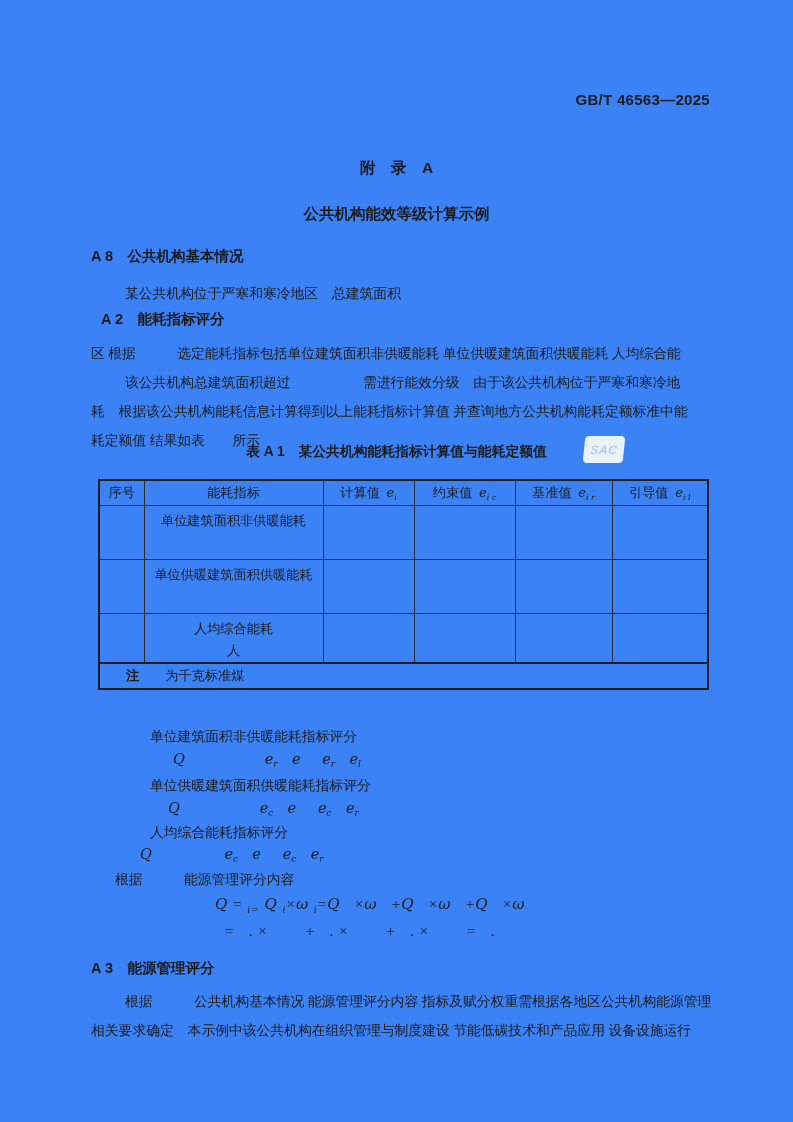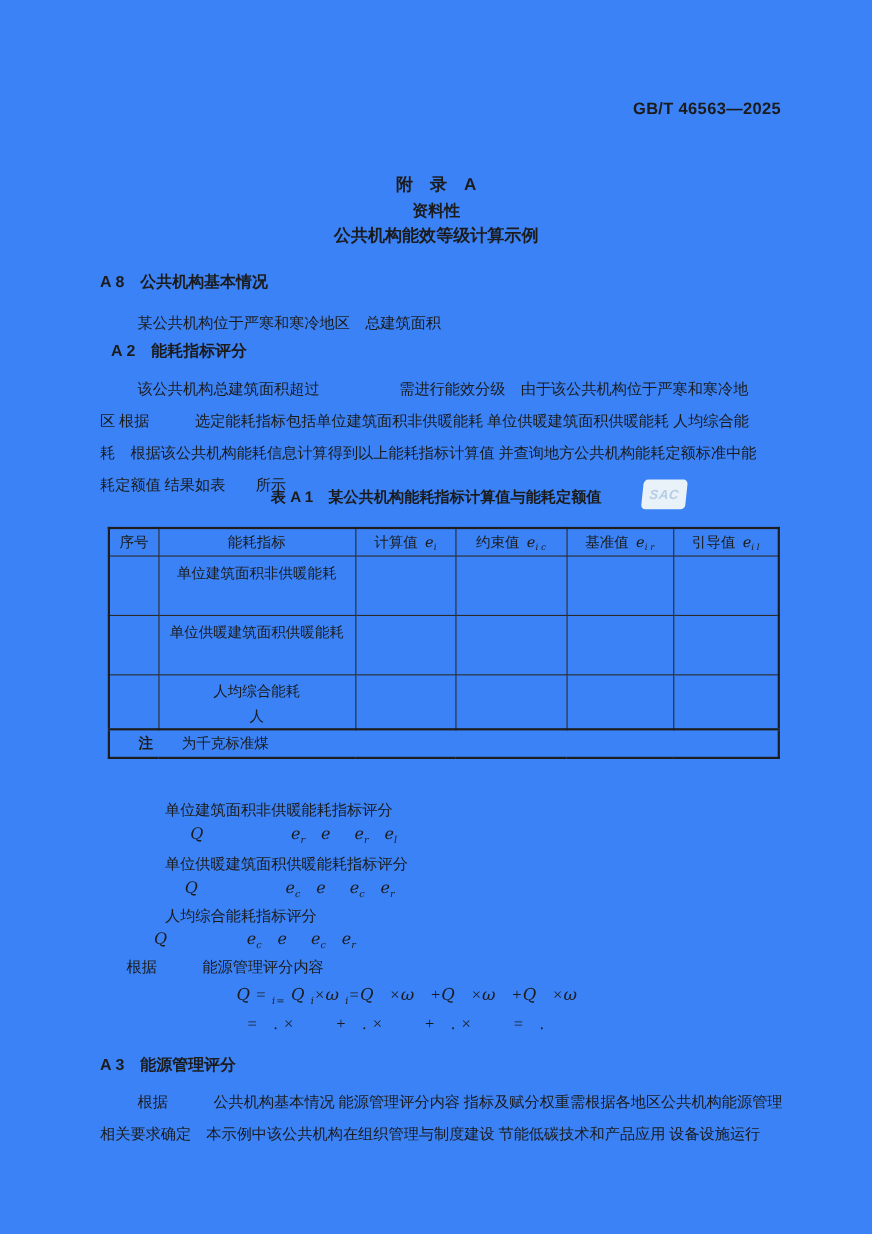--- a/index.html
+++ b/index.html
@@ -83,30 +83,29 @@
   .f-eq2   { left:225px; top:923px; font-size:15px; letter-spacing:1px; }
 </style>
 </head>
 <body>
 
 <div class="page">
 
   <div class="abs doc-number sans-b">GB/T 46563—2025</div>
 
   <div class="abs center title-1 sans-b pre">附　录　A</div>
-  <div class="abs center title-2 sans-b">资料性</div>
   <div class="abs center title-3 sans-b">公共机构能效等级计算示例</div>
 
   <div class="abs sec-heading h-a1 sans-b pre">A 8　公共机构基本情况</div>
   <div class="abs body-par par-a1 pre">某公共机构位于严寒和寒冷地区　总建筑面积</div>
 
   <div class="abs sec-heading h-a2 sans-b pre">A 2　能耗指标评分</div>
   <div class="abs body-par par-a2">
+    <div class="pre">区 根据　　　选定能耗指标包括单位建筑面积非供暖能耗 单位供暖建筑面积供暖能耗 人均综合能</div>
     <div class="pre indent">该公共机构总建筑面积超过　　　　　 需进行能效分级　由于该公共机构位于严寒和寒冷地</div>
-    <div class="pre">区 根据　　　选定能耗指标包括单位建筑面积非供暖能耗 单位供暖建筑面积供暖能耗 人均综合能</div>
     <div class="pre">耗　根据该公共机构能耗信息计算得到以上能耗指标计算值 并查询地方公共机构能耗定额标准中能</div>
     <div class="pre">耗定额值 结果如表　　所示</div>
   </div>
 
   <div class="abs center tbl-caption sans-b pre">表 A 1　某公共机构能耗指标计算值与能耗定额值</div>
   <div class="abs watermark">
     <span>SAC</span>
   </div>
 
   <table class="data-table">

